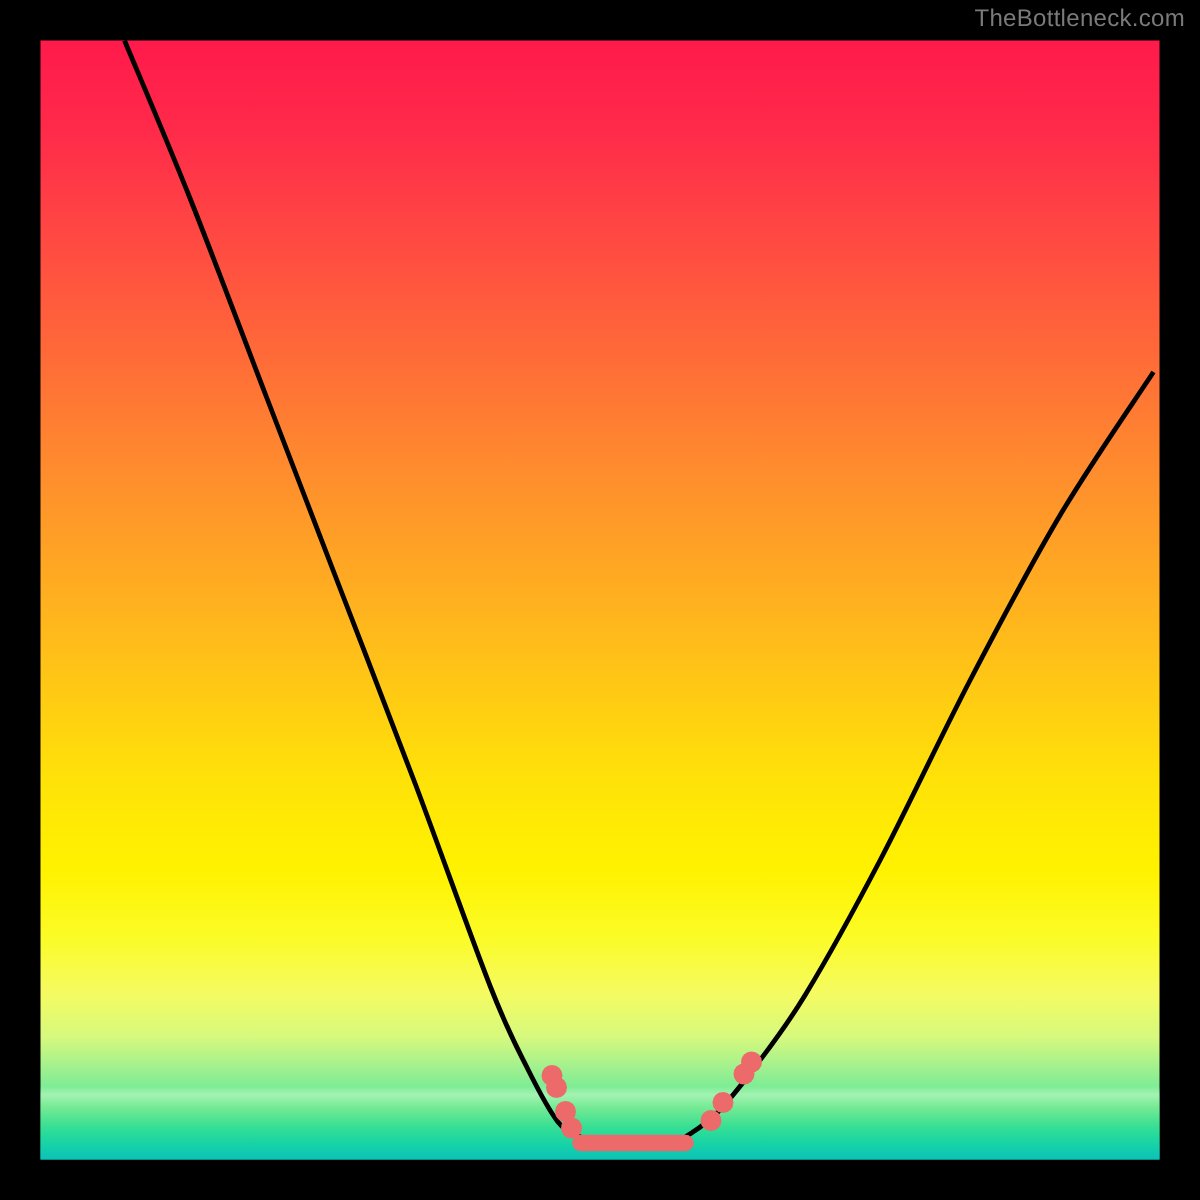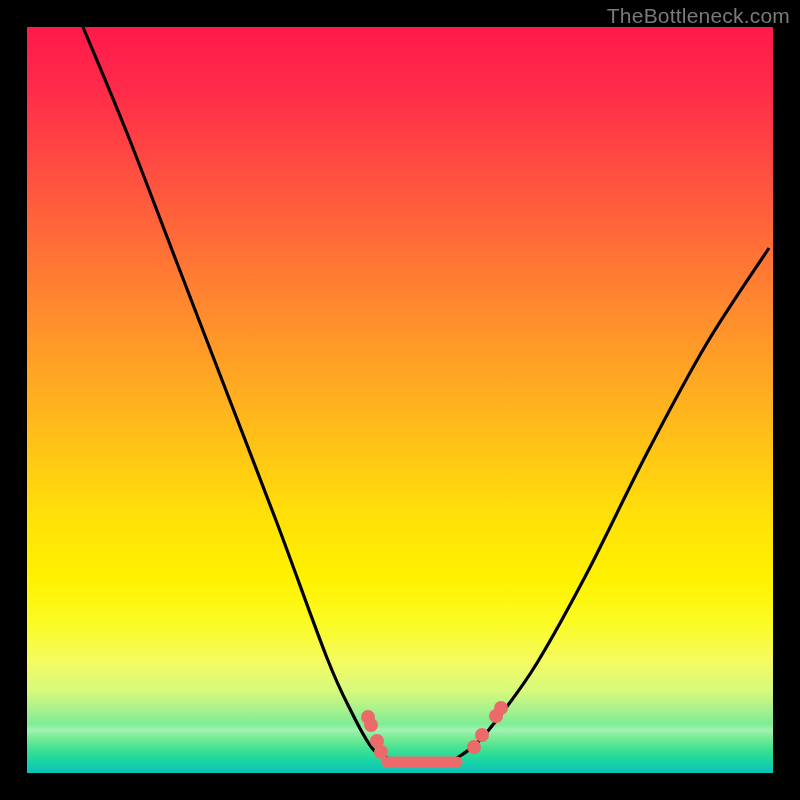--- a/index.html
+++ b/index.html
@@ -56,21 +56,21 @@
       rgba(20,205,165,0.70) 80%,
       rgba(12,190,185,0.85) 100%
     );
     mix-blend-mode: normal;
   }
   .watermark {
     position: absolute;
     top: 4px;
     right: 10px;
     color: #7a7a7a;
-    font-size: 21px;
+    font-size: 16px;
     font-weight: 500;
     letter-spacing: 0.2px;
     user-select: none;
   }
   svg.curve {
     position: absolute;
     left: 0;
     top: 0;
     width: 100%;
     height: 100%;

